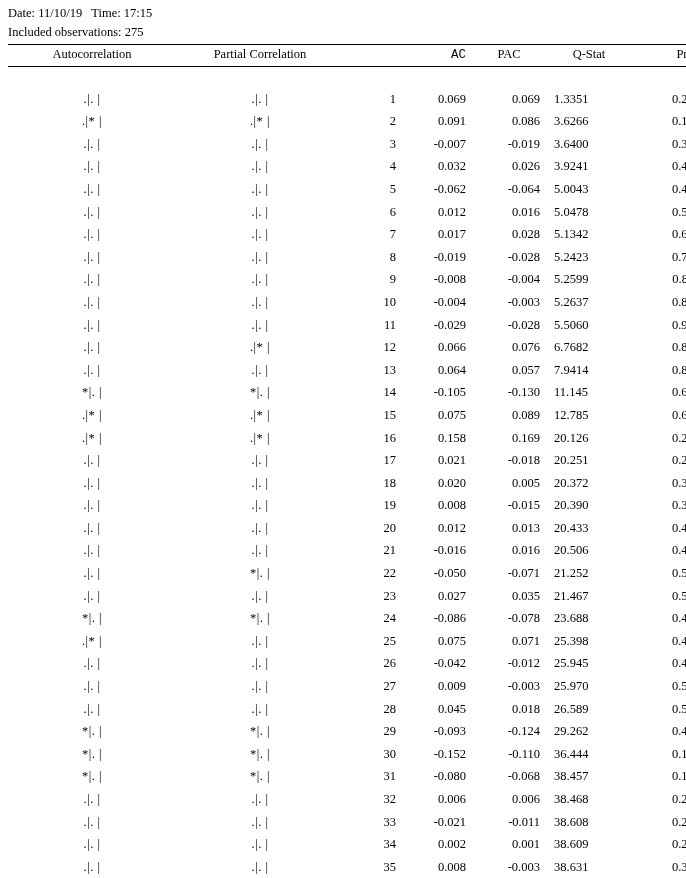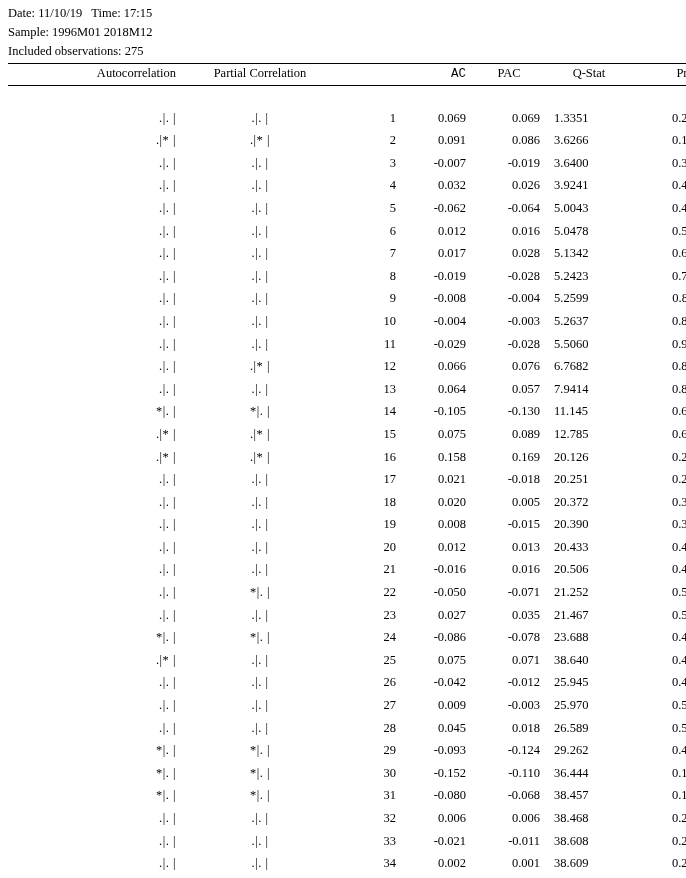--- a/index.html
+++ b/index.html
@@ -39,21 +39,21 @@
     font-weight: normal;
     padding: 2px 0 4px 0;
     border-top: 1px solid #000;
     border-bottom: 1px solid #000;
   }
   table.corr tbody td {
     padding: 1px 0;
     height: 20.6px;
     line-height: 20.6px;
   }
-  .col-ac-plot { width: 168px; text-align: right; }
+  .col-ac-plot { width: 168px; text-align: center; }
   .col-pac-plot { width: 168px; text-align: center; }
   .col-lag { width: 52px; text-align: right; padding-right: 8px !important; }
   .col-ac { width: 62px; text-align: right; padding-right: 12px !important; }
   .col-pac { width: 62px; text-align: right; padding-right: 14px !important; }
   .col-q { width: 70px; text-align: left; padding-right: 14px !important; }
   .col-prob { width: 62px; text-align: right; padding-right: 4px !important; }
 
   thead th.col-lag { text-align: right; padding-right: 8px !important; }
   thead th.col-ac { text-align: right; padding-right: 12px !important; font-family: Liberation Mono, monospace; }
   thead th.col-pac { text-align: center; padding-right: 14px !important; }
@@ -68,21 +68,20 @@
   }
   .spacer-row td { height: 4px; padding: 0 !important; line-height: 4px; }
 </style>
 </head>
 <body>
 
 <div class="page">
 
   <div class="meta">
     <div class="meta-line">Date: 11/10/19   Time: 17:15</div>
-    <div class="meta-line">Sample: 1996M01 2018M12</div>
     <div class="meta-line">Included observations: 275</div>
   </div>
 
   <table class="corr">
     <thead>
       <tr>
         <th class="col-ac-plot">Autocorrelation</th>
         <th class="col-pac-plot">Partial Correlation</th>
         <th class="col-lag"></th>
         <th class="col-ac">AC</th>
@@ -310,21 +309,21 @@
           <td class="col-pac">-0.078</td>
           <td class="col-q">23.688</td>
           <td class="col-prob">0.480</td>
         </tr>
         <tr>
           <td class="col-ac-plot spark">.|* |</td>
           <td class="col-pac-plot spark">.|. |</td>
           <td class="col-lag">25</td>
           <td class="col-ac">0.075</td>
           <td class="col-pac">0.071</td>
-          <td class="col-q">38.640</td>
+          <td class="col-q">25.398</td>
           <td class="col-prob">0.440</td>
         </tr>
         <tr>
           <td class="col-ac-plot spark">.|. |</td>
           <td class="col-pac-plot spark">.|. |</td>
           <td class="col-lag">26</td>
           <td class="col-ac">-0.042</td>
           <td class="col-pac">-0.012</td>
           <td class="col-q">25.945</td>
           <td class="col-prob">0.466</td>

